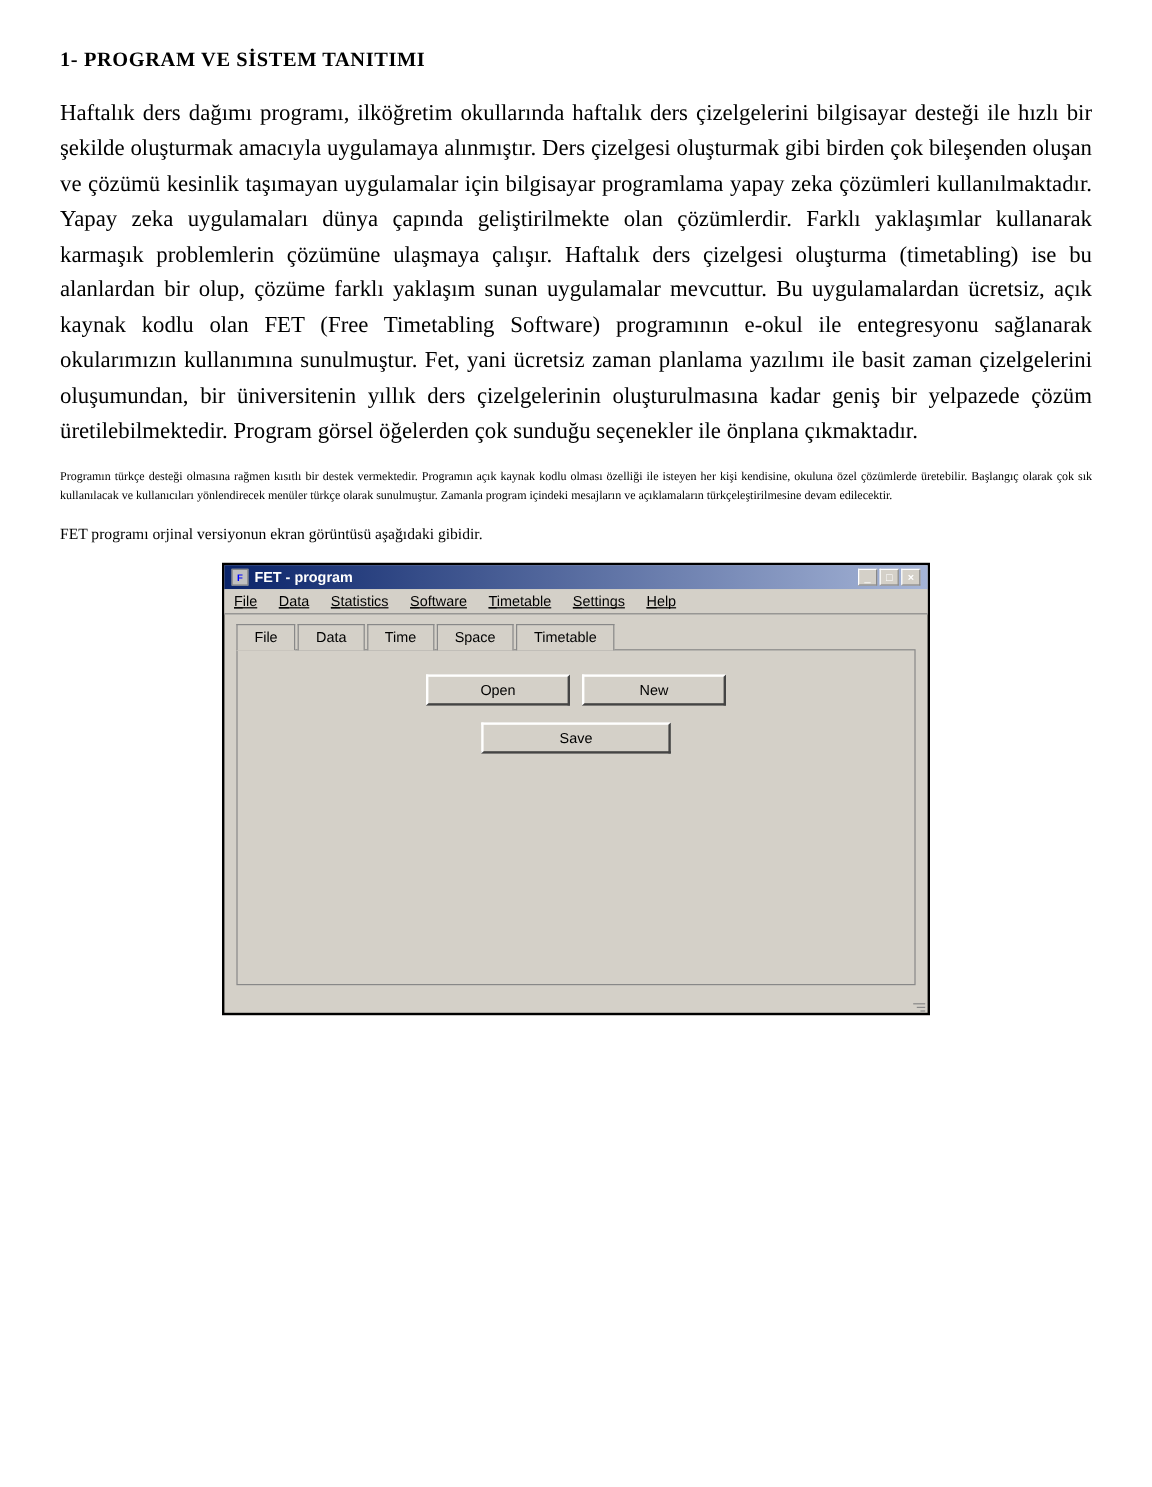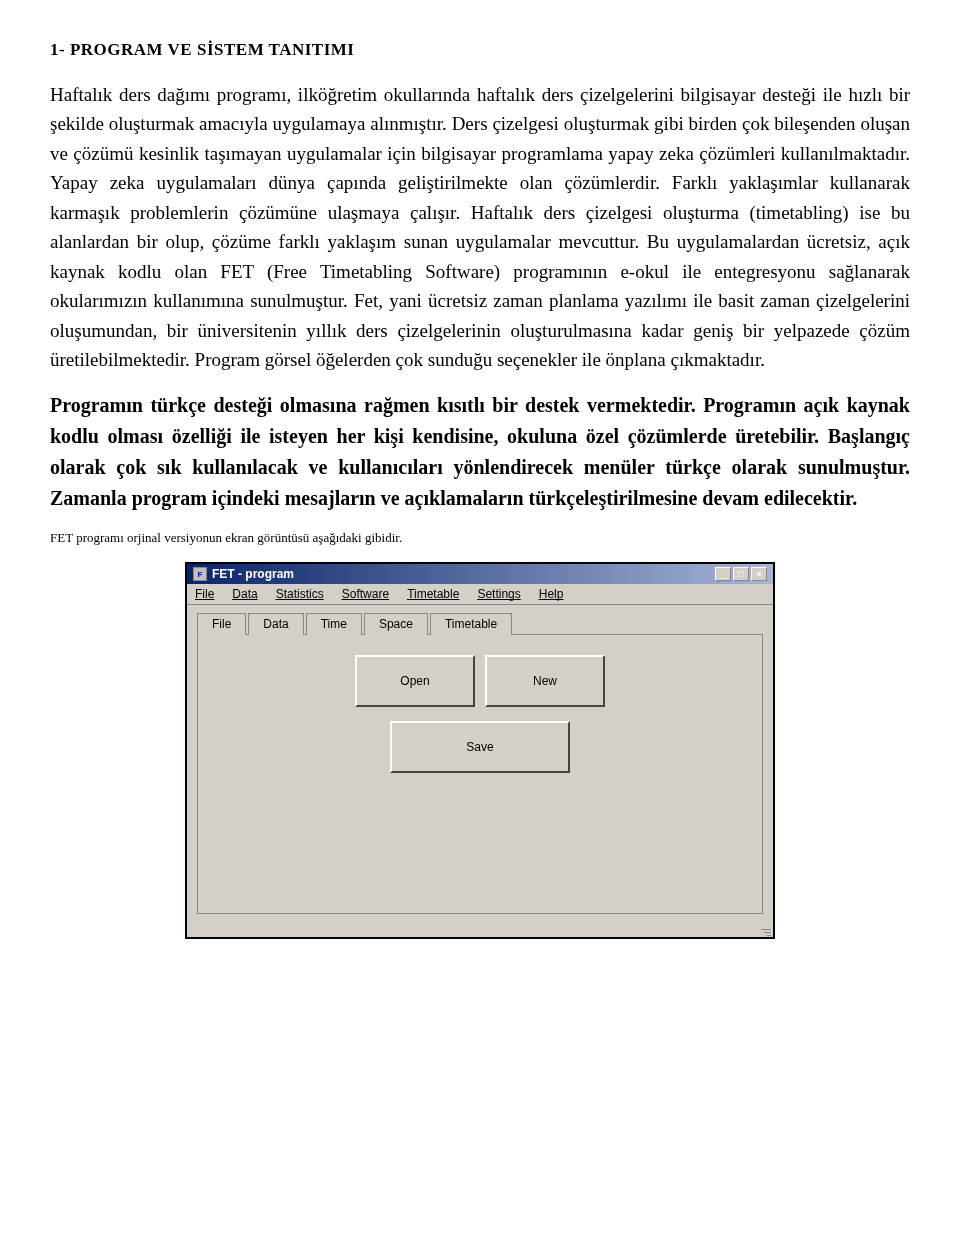--- a/index.html
+++ b/index.html
@@ -21,25 +21,25 @@
     }
 
     .body-text {
       font-size: 19px;
       line-height: 1.55;
       margin-bottom: 16px;
       text-align: justify;
     }
 
     .body-text-bold {
-      font-size: 20px;
+      font-size: 10px;
       line-height: 1.55;
       margin-bottom: 16px;
       text-align: justify;
-      font-weight: bold;
+      font-weight: normal;
     }
 
     .caption-text {
       font-size: 13px;
       margin-bottom: 16px;
     }
 
     
     .fet-window {
       border: 2px solid #000;
@@ -163,30 +163,30 @@
       margin-bottom: 14px;
     }
 
     .fet-btn {
       background: #d4d0c8;
       border: 2px solid;
       border-top-color: #fff;
       border-left-color: #fff;
       border-bottom-color: #444;
       border-right-color: #444;
-      padding: 17px 0;
+      padding: 4px 0;
       width: 120px;
       text-align: center;
       cursor: pointer;
       font-size: 12px;
       font-family: Arial, sans-serif;
     }
 
     .fet-btn-wide {
-      width: 180px;
+      width: 158px;
     }
 
     .resize-handle {
       display: flex;
       justify-content: flex-end;
       padding: 2px 2px 1px 0;
     }
 
     .resize-lines {
       width: 12px;

